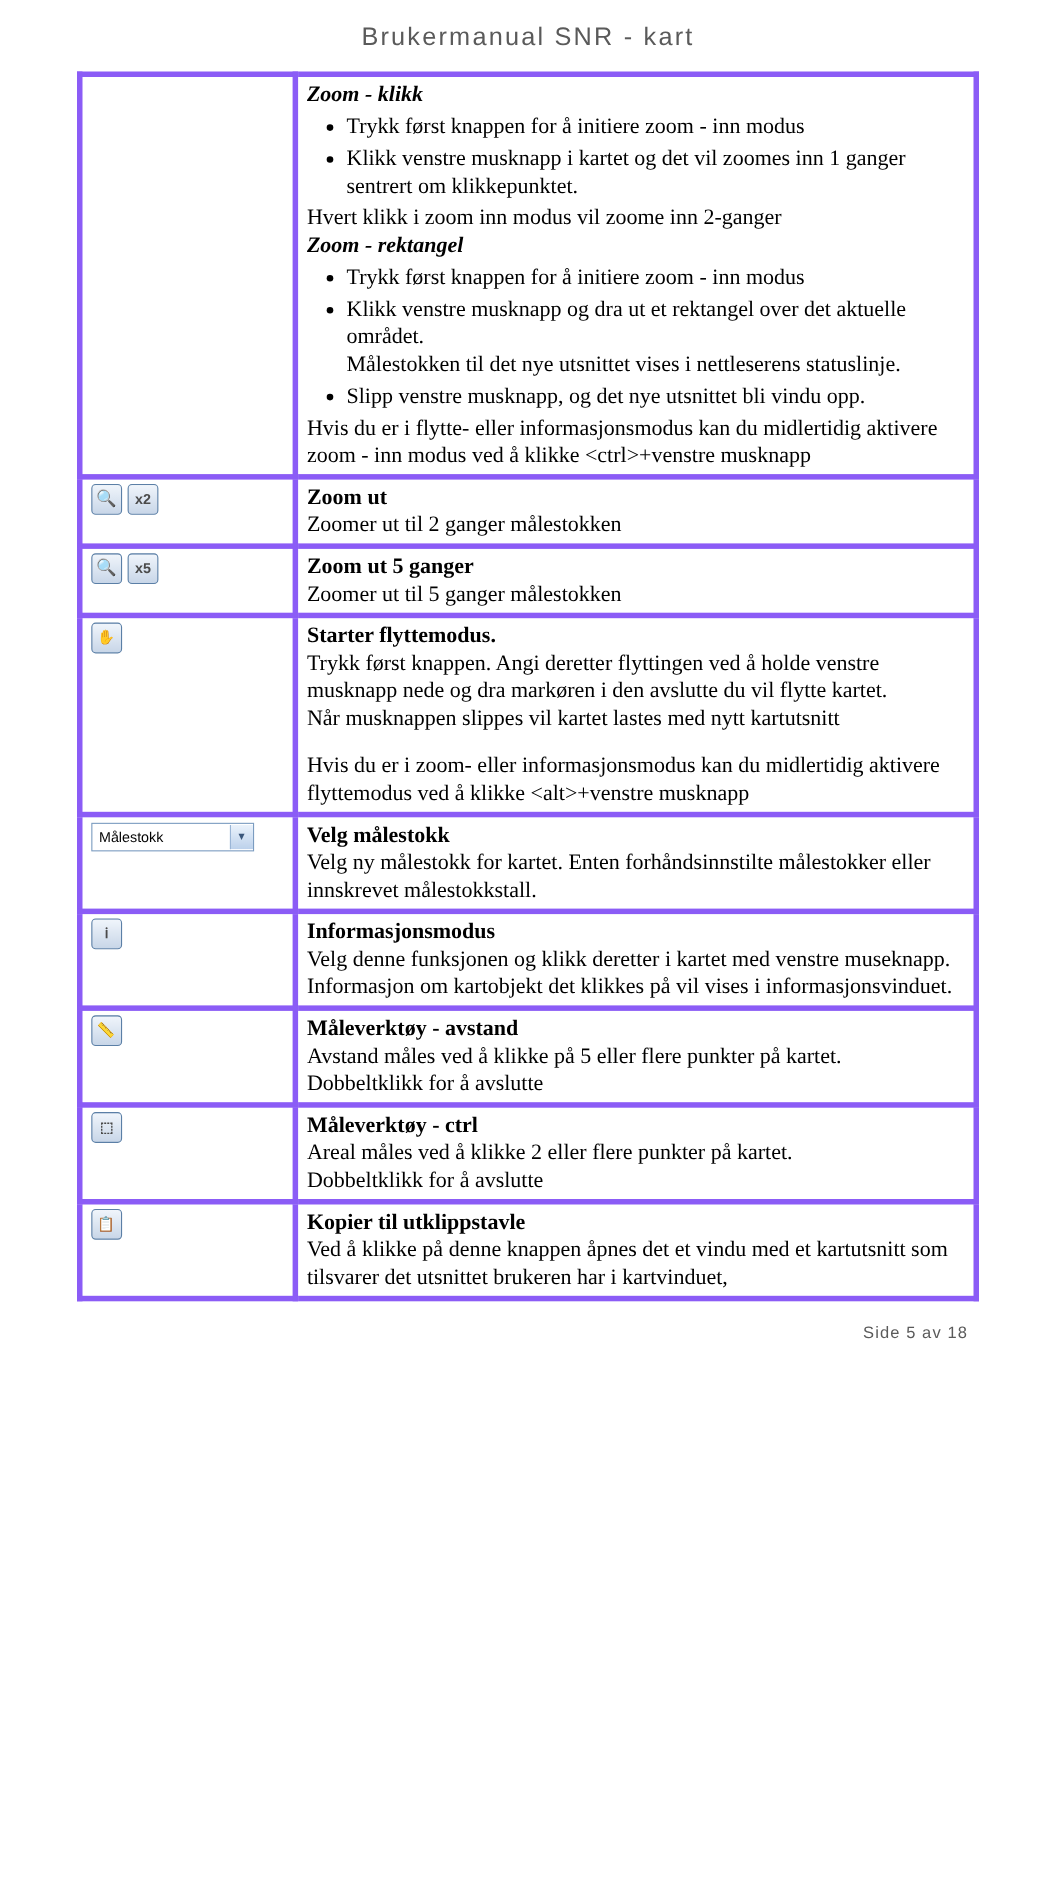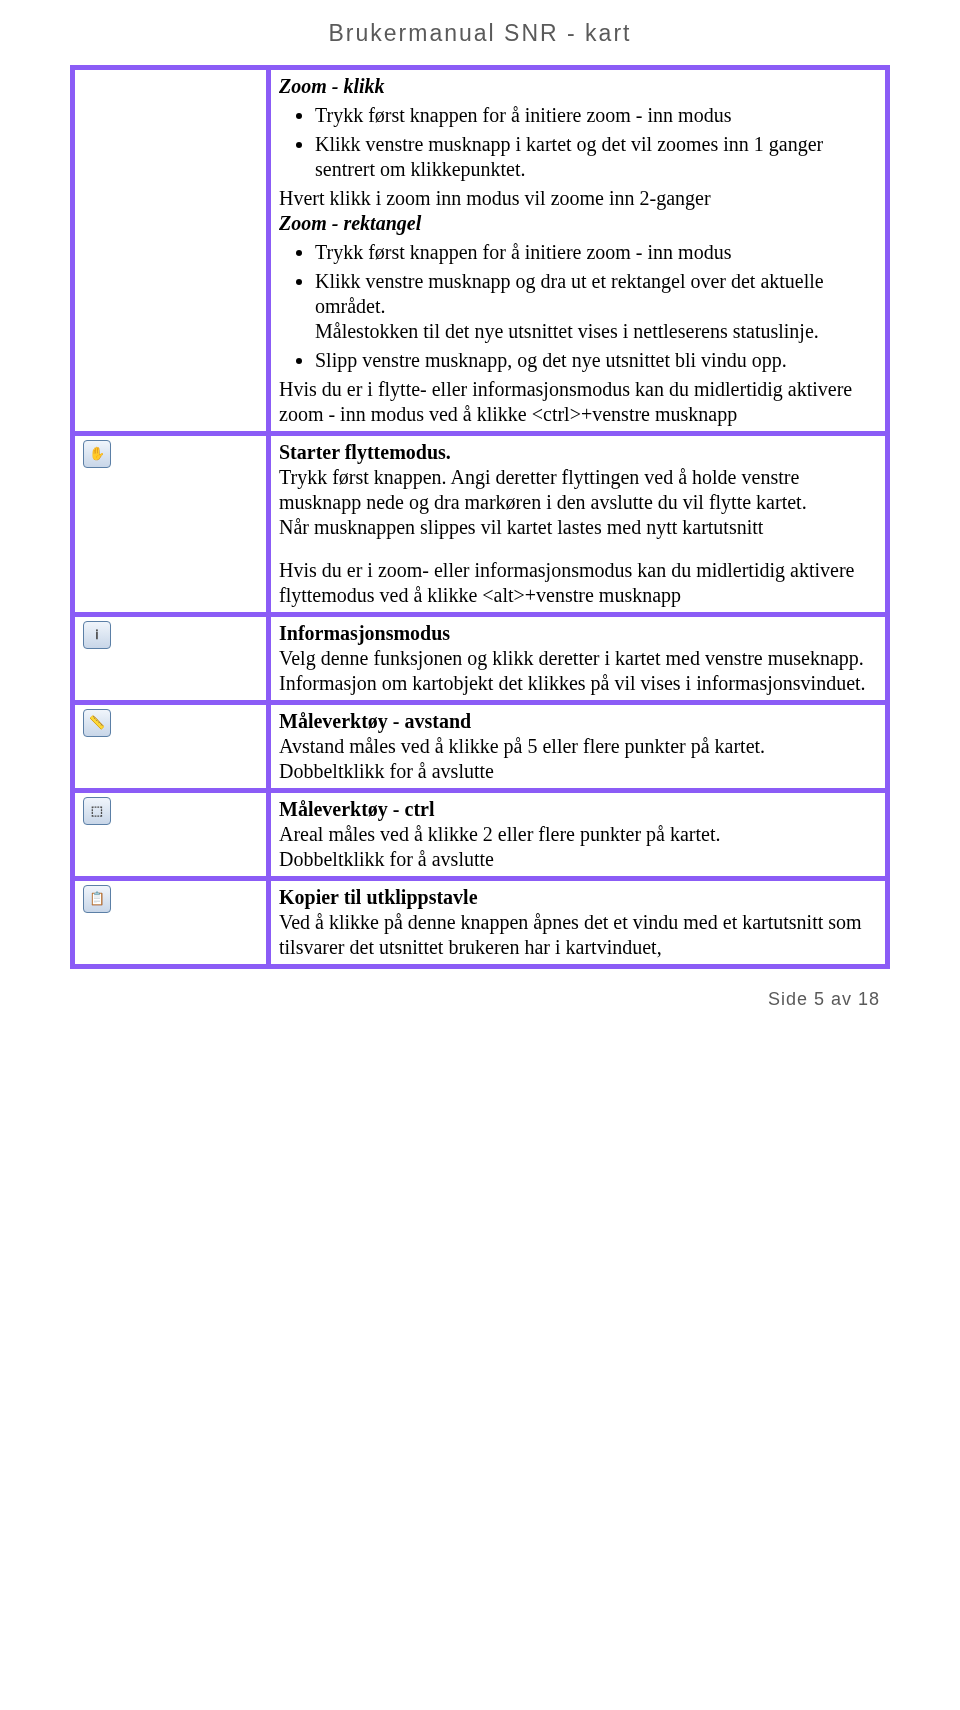--- a/index.html
+++ b/index.html
@@ -45,21 +45,21 @@
     margin: 4px 0;
     padding-left: 32px;
   }
   li {
     margin: 4px 4px;
   }
   .footer {
     text-align: right;
     font-family: Verdana, Arial, sans-serif;
     color: #5a5a5a;
-    font-size: 18px;
+    font-size: 15px;
     letter-spacing: 1px;
     margin-top: 20px;
     padding-right: 10px;
   }
   
   .icon-box {
     display: inline-block;
     width: 26px;
     height: 26px;
     border: 1px solid #5b7fa6;
@@ -122,35 +122,67 @@
           <li>
             <span>Klikk venstre musknapp og dra ut et rektangel over det aktuelle området.</span><br>
             <span>Målestokken til det nye utsnittet vises i nettleserens statuslinje.</span>
           </li>
           <li>Slipp venstre musknapp, og det nye utsnittet bli vindu opp.</li>
         </ul>
         <div>Hvis du er i flytte- eller informasjonsmodus kan du midlertidig aktivere zoom - inn modus ved å klikke &lt;ctrl&gt;+venstre musknapp</div>
       </td>
     </tr>
 
-
+    <tr>
+      <td class="icon-cell">
+        <span class="icon-box"><span class="mag">🔍</span></span>
+        <span class="icon-box">x2</span>
+      </td>
+      <td>
+        <span class="bold">Zoom ut</span><br>
+        <span>Zoomer ut til 2 ganger målestokken</span>
+      </td>
+    </tr>
+
+    <tr>
+      <td class="icon-cell">
+        <span class="icon-box"><span class="mag">🔍</span></span>
+        <span class="icon-box">x5</span>
+      </td>
+      <td>
+        <span class="bold">Zoom ut 5 ganger</span><br>
+        <span>Zoomer ut til 5 ganger målestokken</span>
+      </td>
+    </tr>
 
     <tr>
       <td class="icon-cell">
         <span class="icon-box">✋</span>
       </td>
       <td>
         <span class="bold">Starter flyttemodus.</span><br>
         <span>Trykk først knappen. Angi deretter flyttingen ved å holde venstre musknapp nede og dra markøren i den avslutte du vil flytte kartet.</span><br>
         <span>Når musknappen slippes vil kartet lastes med nytt kartutsnitt</span>
         <div style="height:18px"></div>
         <span>Hvis du er i zoom- eller informasjonsmodus kan du midlertidig aktivere flyttemodus ved å klikke &lt;alt&gt;+venstre musknapp</span>
       </td>
     </tr>
 
+    <tr>
+      <td class="icon-cell">
+        <span class="dropdown">
+          <span>Målestokk</span>
+          <span class="arrow">▾</span>
+        </span>
+      </td>
+      <td>
+        <span class="bold">Velg målestokk</span><br>
+        <span>Velg ny målestokk for kartet. Enten forhåndsinnstilte målestokker eller innskrevet målestokkstall.</span>
+      </td>
+    </tr>
 
     <tr>
       <td class="icon-cell">
         <span class="icon-box">ℹ</span>
       </td>
       <td>
         <span class="bold">Informasjonsmodus</span><br>
         <span>Velg denne funksjonen og klikk deretter i kartet med venstre museknapp.</span><br>
         <span>Informasjon om kartobjekt det klikkes på vil vises i informasjonsvinduet.</span>
       </td>

